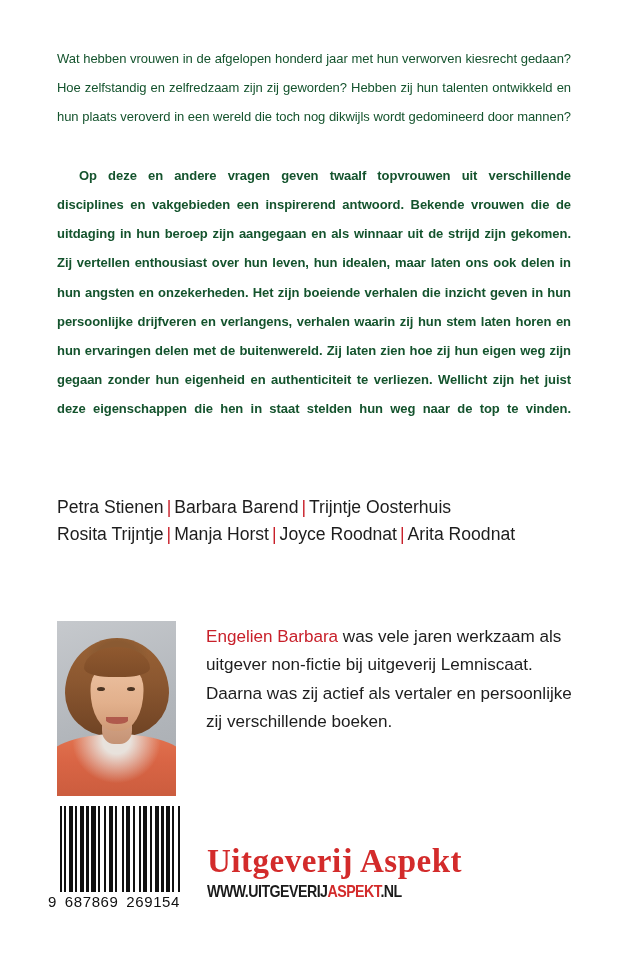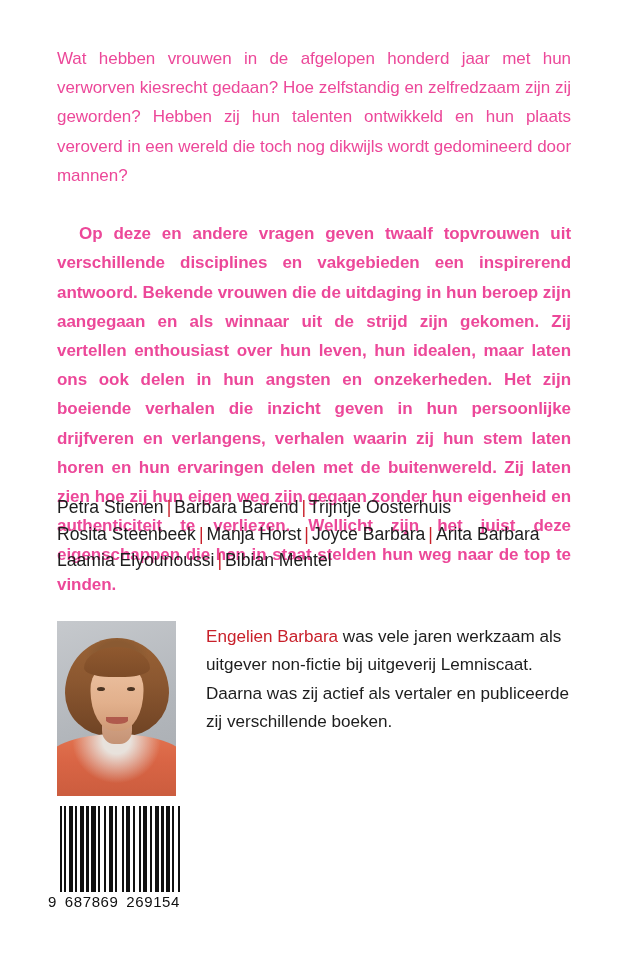--- a/index.html
+++ b/index.html
@@ -24,23 +24,23 @@
   }
 
   
   .blurb {
     position: absolute;
     left: 57px;
     top: 44px;
     width: 514px;
     text-align: justify;
     text-justify: inter-word;
-    font-size: 17px;
+    font-size: 13px;
     line-height: 29.2px;
-    color: #ec4899;
+    color: #14532d;
     letter-spacing: -0.05px;
   }
   .blurb p {
     margin: 0;
   }
   .blurb p.indent {
     text-indent: 22px;
   }
   .blurb p:last-child {
     text-align: justify;
@@ -273,48 +273,52 @@
   <div class="blurb">
     <p>Wat hebben vrouwen in de afgelopen honderd jaar met hun verworven kiesrecht gedaan? Hoe zelfstandig en zelfredzaam zijn zij geworden? Hebben zij hun talenten ontwikkeld en hun plaats veroverd in een wereld die toch nog dikwijls wordt gedomineerd door mannen?</p>
     <p class="indent">Op deze en andere vragen geven twaalf topvrouwen uit verschillende disciplines en vakgebieden een inspirerend antwoord. Bekende vrouwen die de uitdaging in hun beroep zijn aangegaan en als winnaar uit de strijd zijn gekomen. Zij vertellen enthousiast over hun leven, hun idealen, maar laten ons ook delen in hun angsten en onzekerheden. Het zijn boeiende verhalen die inzicht geven in hun persoonlijke drijfveren en verlangens, verhalen waarin zij hun stem laten horen en hun ervaringen delen met de buitenwereld. Zij laten zien hoe zij hun eigen weg zijn gegaan zonder hun eigenheid en authenticiteit te verliezen. Wellicht zijn het juist deze eigenschappen die hen in staat stelden hun weg naar de top te vinden.</p>
   </div>
 
   <div class="names">
     <div class="row">
       <span>Petra Stienen</span><span class="sep">|</span><span>Barbara Barend</span><span class="sep">|</span><span>Trijntje Oosterhuis</span>
     </div>
     <div class="row">
-      <span>Rosita Steenbeek</span><span class="sep">|</span><span>Manja Horst</span><span class="sep">|</span><span>Joyce Barbara</span><span class="sep">|</span><span>Arita Barbara</span>
-    </div>
-    <div class="row">
-      <span>Laamia Elyounoussi</span><span class="sep">|</span><span>Bibian Mentel</span>
+      <span>Rosita Trijntje</span><span class="sep">|</span><span>Manja Horst</span><span class="sep">|</span><span>Joyce Roodnat</span><span class="sep">|</span><span>Arita Roodnat</span>
     </div>
   </div>
 
   <div class="author-block">
     <div class="portrait">
       <div class="bg"></div>
       <div class="hair"></div>
       <div class="torso"></div>
       <div class="neck"></div>
       <div class="face"></div>
       <div class="hair-front"></div>
       <div class="eye l"></div>
       <div class="eye r"></div>
       <div class="mouth"></div>
     </div>
 
     <div class="bio">
-      <span class="name">Engelien Barbara</span><span> was vele jaren werkzaam als uitgever non-fictie bij uitgeverij Lemniscaat. Daarna was zij actief als vertaler en publiceerde zij verschillende boeken.</span>
+      <span class="name">Engelien Barbara</span><span> was vele jaren werkzaam als uitgever non-fictie bij uitgeverij Lemniscaat. Daarna was zij actief als vertaler en persoonlijke zij verschillende boeken.</span>
     </div>
   </div>
 
   <div class="barcode-wrap">
     <div class="barcode"></div>
     <div class="barcode-digits">
       <span>9</span>
       <span>687869</span>
       <span>269154</span>
     </div>
   </div>
 
+  <div class="logo-wrap">
+    <div class="logo-word">
+      <span>Uitgeverij</span>
+      <span>Aspekt</span>
+    </div>
+    <div class="logo-url"><span>WWW.UITGEVERIJ</span><span class="red">ASPEKT</span><span>.NL</span></div>
+  </div>
 
 </div>
 
 </body></html>

